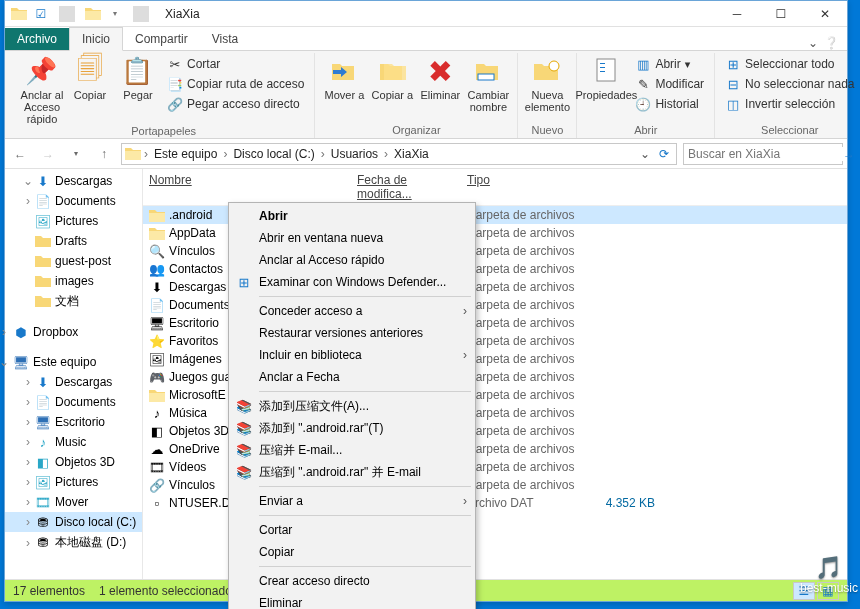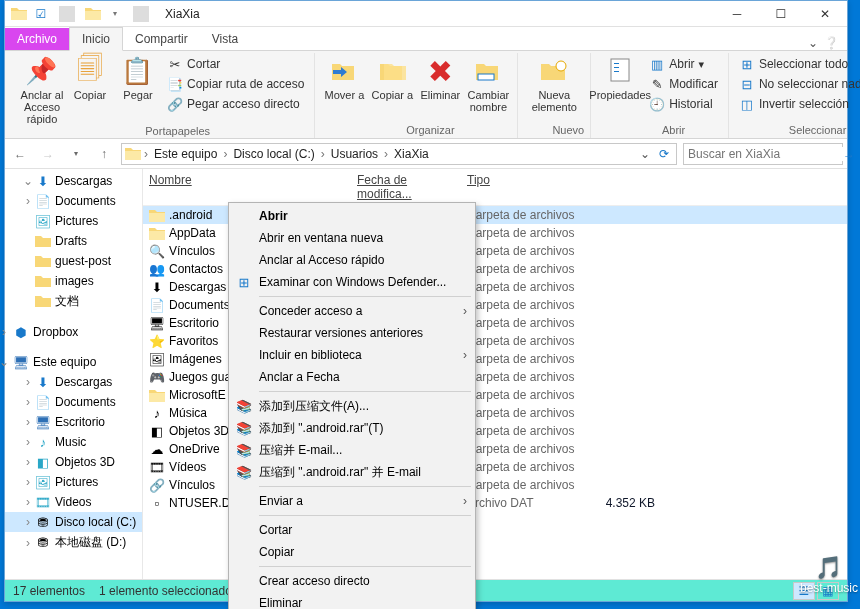--- a/index.html
+++ b/index.html
@@ -9,30 +9,30 @@
   .titlebar { height: 26px; display: flex; align-items: center; border-bottom: 1px solid #e1e1e1; background:#fff; }
   .titlebar .qat { display:flex; align-items:center; gap:6px; padding:0 6px; }
   .titlebar .qat span { width:16px; height:16px; display:flex; align-items:center; justify-content:center; color:#555; }
   .titlebar .sep { width:1px; height:18px; background:#ddd; margin:0 4px;}
   .titlebar .title { flex:1; padding-left:6px; color:#222; }
   .titlebar .winbtns { display:flex; }
   .titlebar .winbtns div { width:44px; height:26px; display:flex; align-items:center; justify-content:center; color:#333; }
   
   .tabs { height:24px; display:flex; align-items:flex-end; border-bottom:1px solid #d5d5d5; background:#fff; padding-left:0;}
   .tabs .tab{ padding:4px 12px; color:#444; cursor:pointer;}
-  .tabs .tab.file{ background:#d946ef; color:#fff;}
+  .tabs .tab.file{ background:#0f766e; color:#fff;}
   .tabs .tab.active{ background:#f5f5f5; border:1px solid #d5d5d5; border-bottom-color:#f5f5f5; position:relative; top:1px;}
   .tabs .spacer{flex:1;}
   .tabs .helpdrop{ display:flex; gap:6px; padding-right:8px; color:#0078d7;}
   
   .ribbon { height:88px; background:#f5f5f5; border-bottom:1px solid #d5d5d5; display:flex; padding:2px 0 0 8px;}
   .group { display:flex; flex-direction:column; align-items:center; padding:0 6px; border-right:1px solid #e3e3e3;}
   .group:last-child{border-right:none;}
   .group-inner{ display:flex; align-items:flex-start; gap:2px; flex:1;}
-  .group-label{ color:#666; font-size:11px; padding-bottom:2px;margin-left:28px;}
+  .group-label{ color:#666; font-size:11px; padding-bottom:2px;}
   .bigbtn{ width:46px; display:flex; flex-direction:column; align-items:center; gap:2px; padding-top:2px; cursor:pointer;}
   .bigbtn .ico{ width:32px; height:32px; display:flex; align-items:center; justify-content:center; font-size:26px;}
   .bigbtn .lbl{ text-align:center; font-size:11px; color:#333; line-height:12px;}
   .smallcol{ display:flex; flex-direction:column; gap:2px; padding-top:2px;}
   .smallbtn{ display:flex; align-items:center; gap:4px; padding:1px 4px; font-size:11px; color:#333; white-space:nowrap; cursor:pointer;}
   .smallbtn .sico{ width:16px; height:16px; display:inline-flex; align-items:center; justify-content:center; font-size:13px;}
   
   .addr { height:30px; display:flex; align-items:center; border-bottom:1px solid #e1e1e1; padding:0 4px; gap:6px;}
   .navbtn{ width:22px; height:22px; border-radius:2px; display:flex; align-items:center; justify-content:center; color:#6a6a6a; cursor:pointer;}
   .breadcrumb{ flex:1; height:22px; border:1px solid #c8c8c8; display:flex; align-items:center; padding:0 2px; gap:0;}
@@ -63,24 +63,24 @@
   .col-date{ width:110px;}
   .col-type{ width:130px;}
   .col-size{ width:70px; text-align:right;}
   .rows{ flex:1; position:relative;}
   .row{ display:flex; align-items:center; height:18px; padding:0;}
   .row.selected{ background:#cde8ff;}
   .row .cell{ padding:0 6px; overflow:hidden; text-overflow:ellipsis; white-space:nowrap;}
   .row .c-name{ width:208px; display:flex; align-items:center; gap:4px;}
   .row .c-date{ width:110px; color:#666;}
   .row .c-type{ width:130px; color:#666;}
-  .row .c-size{ width:70px; text-align:right; color:#0f172a;}
+  .row .c-size{ width:70px; text-align:right; color:#0369a1;}
   .fico{ width:16px; height:16px; display:inline-flex; align-items:center; justify-content:center; font-size:13px;}
   
-  .status{ height:22px; border-top:1px solid #e1e1e1; display:flex; align-items:center; padding:0 8px; gap:14px; font-size:12px; color:#333; background:#5eead4;}
+  .status{ height:22px; border-top:1px solid #e1e1e1; display:flex; align-items:center; padding:0 8px; gap:14px; font-size:12px; color:#333; background:#bef264;}
   .status .right{ margin-left:auto; display:flex; gap:2px;}
   .status .viewbtn{ width:22px; height:18px; border:1px solid #c8c8c8; display:flex; align-items:center; justify-content:center; color:#1979ca;}
   .status .viewbtn.sel{ background:#cde8ff;}
   
   .ctxmenu{ position:absolute; left:223px; top:201px; width:248px; background:#f2f2f2; border:1px solid #b4b4b4; box-shadow:2px 3px 6px rgba(0,0,0,.25); padding:2px;}
   .ctxitem{ display:flex; align-items:center; height:22px; padding:0 20px 0 28px; position:relative; cursor:pointer;}
   .ctxitem.bold{ font-weight:600;}
   .ctxitem .cico{ position:absolute; left:4px; width:18px; height:18px; display:flex; align-items:center; justify-content:center; font-size:13px;}
   .ctxitem .sub{ position:absolute; right:6px; color:#555;}
   .ctxsep{ height:1px; background:#d0d0d0; margin:3px 2px 3px 28px;}
@@ -383,21 +383,21 @@
           <span>Objetos 3D</span>
         </div>
       <div class="tnode child">
           <span class="exp">›</span>
           <span class="tico" style="color:#2aa7c7">🖼</span>
           <span>Pictures</span>
         </div>
       <div class="tnode child">
           <span class="exp">›</span>
           <span class="tico" style="color:#2aa7c7">🎞</span>
-          <span>Videos</span>
+          <span>Mover</span>
         </div>
       <div class="tnode child sel">
           <span class="exp">›</span>
           <span class="tico">⛃</span>
           <span>Disco local (C:)</span>
         </div>
       <div class="tnode child">
           <span class="exp">›</span>
           <span class="tico">⛃</span>
           <span>本地磁盘 (D:)</span>

